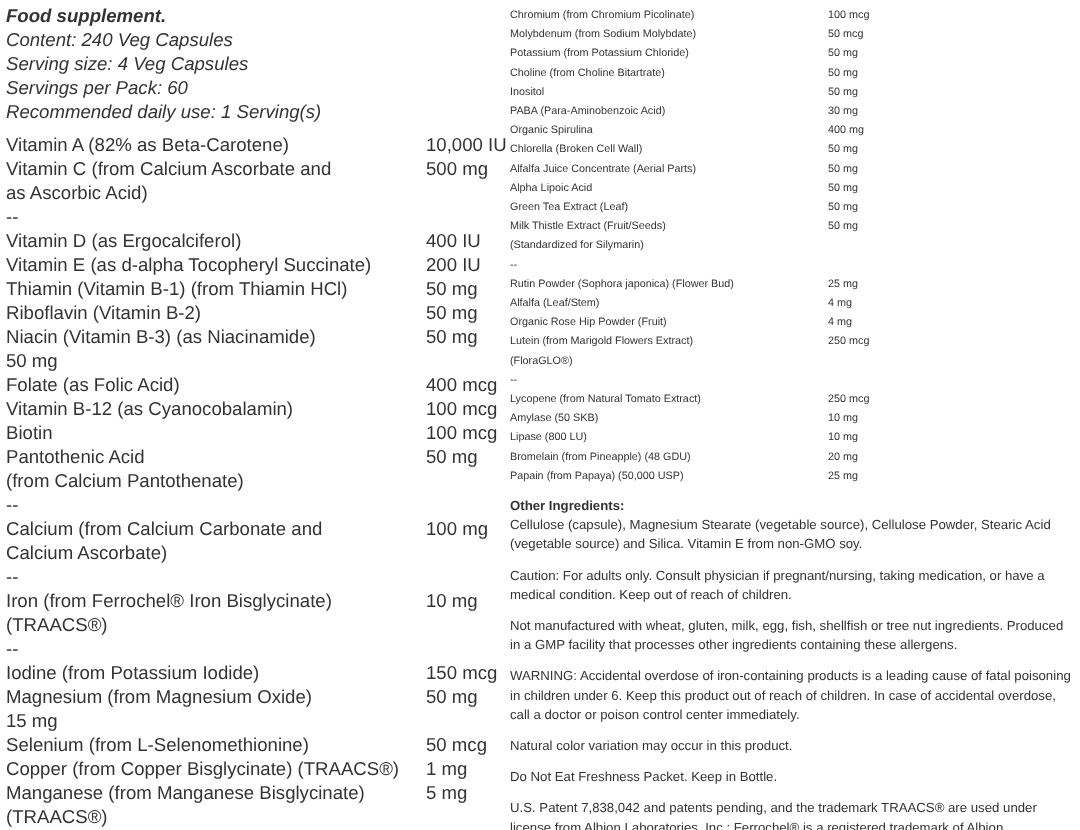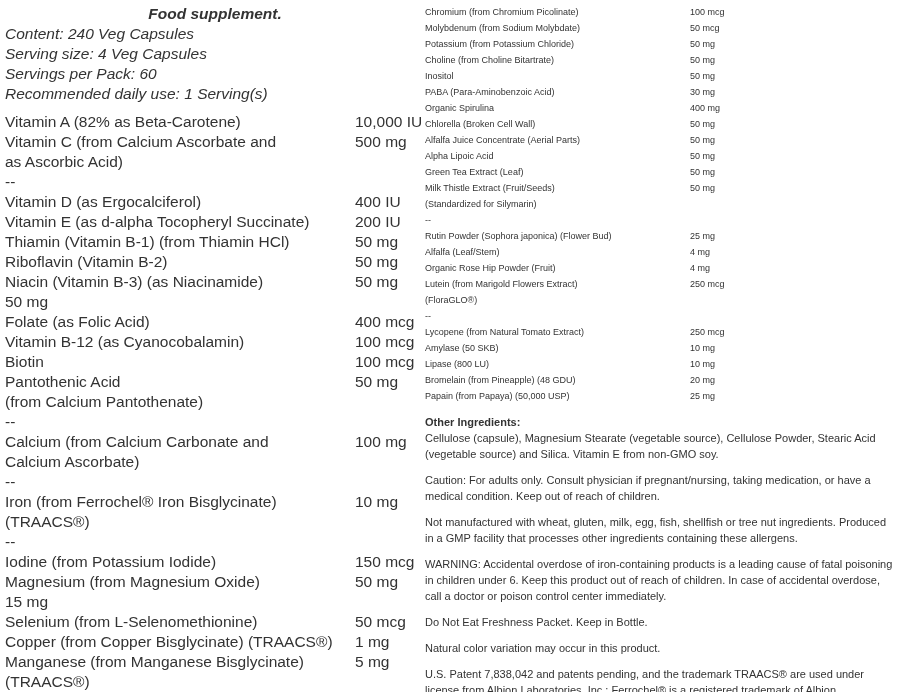--- a/index.html
+++ b/index.html
@@ -7,21 +7,21 @@
   body {
     width:900px; height:692px; overflow:hidden;
     font-family:"Liberation Sans", sans-serif;
     color:#333333;
   }
   .page { display:flex; align-items:flex-start; padding:4px 0 0 5px; }
 
   
   .col-left { flex:0 0 420px; width:420px; }
   .header-line { font-style:italic; font-size:15.5px; line-height:20px; }
-  .header-title { font-weight:bold;text-align:center; }
+  .header-title { font-weight:bold; }
   .facts-list { margin-top:8px; }
   .fact-row { display:flex; font-size:15.5px; line-height:20px; }
   .fact-label { flex:0 0 350px; white-space:pre-line; }
   .fact-amount { flex:1; }
 
   
   .col-right { flex:1; min-width:0; padding-right:4px; }
   .rfact-row { display:flex; font-size:9px; line-height:16px; }
   .rfact-label { flex:0 0 265px; white-space:pre-line; }
   .rfact-amount { flex:1; }
@@ -302,21 +302,21 @@
     </div>
 
     <div>
 
         <p class="para">Caution: For adults only. Consult physician if pregnant/nursing, taking medication, or have a medical condition. Keep out of reach of children.</p>
 
         <p class="para">Not manufactured with wheat, gluten, milk, egg, fish, shellfish or tree nut ingredients. Produced in a GMP facility that processes other ingredients containing these allergens.</p>
 
         <p class="para">WARNING: Accidental overdose of iron-containing products is a leading cause of fatal poisoning in children under 6. Keep this product out of reach of children. In case of accidental overdose, call a doctor or poison control center immediately.</p>
 
+        <p class="para">Natural color variation may occur in this product.</p>
+
         <p class="para">Do Not Eat Freshness Packet. Keep in Bottle.</p>
-
-        <p class="para">Natural color variation may occur in this product.</p>
 
         <p class="para">U.S. Patent 7,838,042 and patents pending, and the trademark TRAACS® are used under license from Albion Laboratories, Inc.; Ferrochel® is a registered trademark of Albion Laboratories, Inc.; FloraGLO® is a registered trademark of Kemin Industries, Inc.</p>
       </div>
   </div>
 
 </div>
 
 </body></html>

